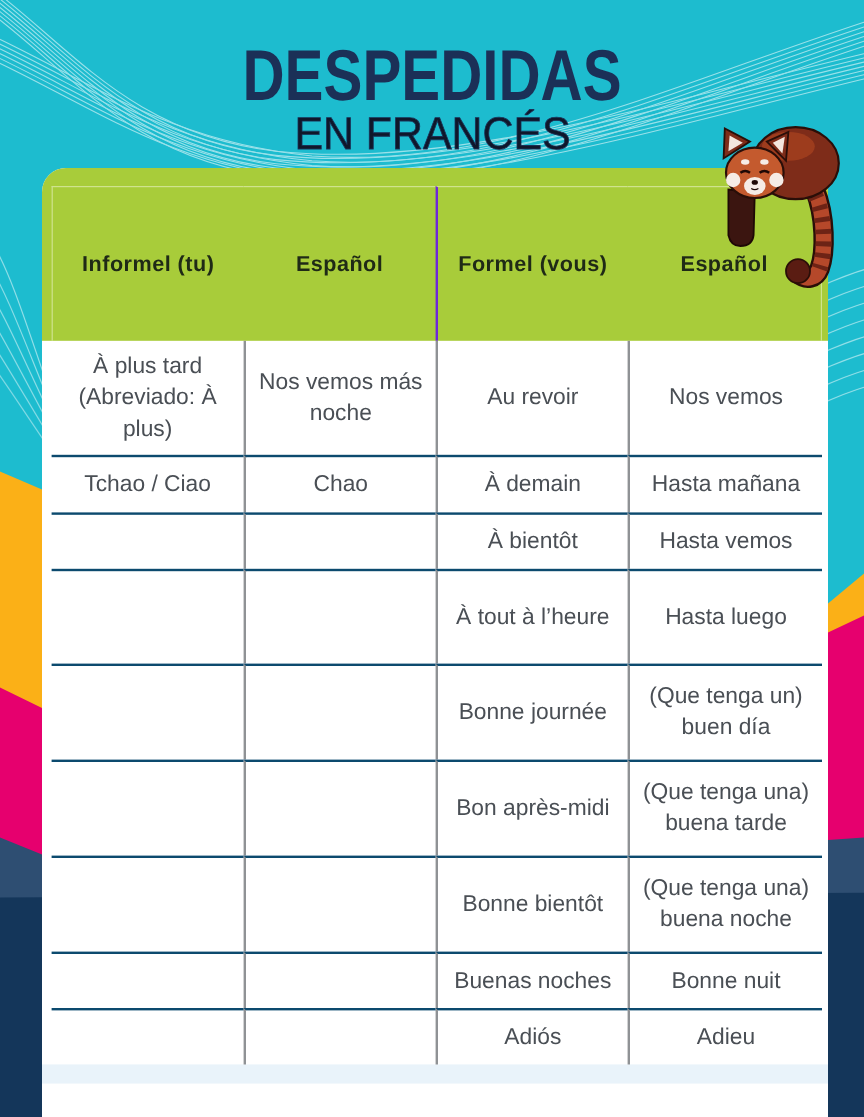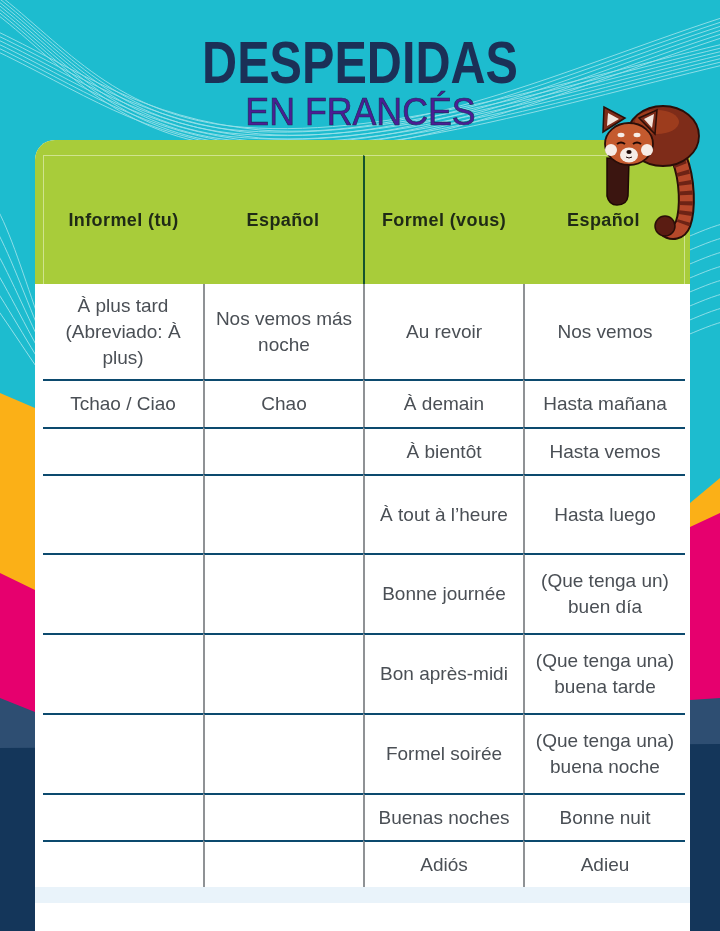--- a/index.html
+++ b/index.html
@@ -1,33 +1,33 @@
 <!DOCTYPE html>
 <html><head>
 <meta charset="utf-8">
 <style>
   html, body { margin: 0; padding: 0; }
   body { width: 720px; height: 931px; position: relative; overflow: hidden; background: #1dbccf; font-family: "Liberation Sans", "DejaVu Sans", sans-serif; }
   .bg { position: absolute; left: 0; top: 0; width: 720px; height: 931px; z-index: 0; }
   .title-wrap { position: absolute; left: 0; width: 720px; text-align: center; z-index: 1; }
   .title-main { top: 29px; font-size: 60px; line-height: 68px; font-weight: bold; color: #1b3057; }
   .title-main span { display: inline-block; transform: scaleX(0.81); transform-origin: center; letter-spacing: 0px; }
-  .title-sub { top: 93px; font-size: 38px; line-height: 38px; font-weight: normal; color: #4c1d95; }
+  .title-sub { top: 93px; font-size: 38px; line-height: 38px; font-weight: normal; color: #0f172a; }
   .title-sub span { display: inline-block; transform: scaleX(0.94); transform-origin: center; -webkit-text-stroke: 0.7px #1b3057; }
   .card { position: absolute; left: 35px; top: 140px; width: 655px; height: 888px; background: #ffffff; border-radius: 20px; overflow: hidden; z-index: 1; }
   .card-green { position: absolute; left: 0; top: 0; width: 655px; height: 144px; background: #a8cc3a; }
   .card-foot { position: absolute; left: 0; top: 747px; width: 655px; height: 16px; background: #e9f3fa; }
   .grid { position: absolute; left: 8px; top: 15px; display: grid;
           grid-template-columns: 160px 160px 160px 162px;
           grid-template-rows: 129px 95px 48px 47px 79px 80px 80px 80px 47px 47px; }
   .cell { box-sizing: border-box; display: flex; align-items: center; justify-content: center; text-align: center; padding: 0 8px; }
   .hcell { font-weight: bold; font-size: 18px; letter-spacing: 0.4px; color: #1f2a16; border-top: 1.5px solid #cfe38e; }
   .hcell.first { border-left: 1.5px solid #cfe38e; }
   .hcell.last { border-right: 1.5px solid #cfe38e; }
-  .hcell.mid { border-left: 2px solid #14532d; }
+  .hcell.mid { border-left: 2px solid #6d28d9; }
   .bcell { font-size: 19px; line-height: 26px; color: #4a4f55; }
   .bcell.c1, .bcell.c2, .bcell.c3 { border-left: 2px solid #8f9295; }
   .bcell.rt { border-top: 2px solid #0c4a6e; }
   .panda { position: absolute; left: 595px; top: 100px; width: 110px; height: 145px; z-index: 3; }
 </style>
 </head>
 <body>
 
 <svg class="bg" viewBox="0 0 720 931" xmlns="http://www.w3.org/2000/svg">
   <rect x="0" y="0" width="720" height="931" fill="#1dbccf"></rect>
@@ -115,21 +115,21 @@
     <div class="cell bcell c2 rt">Bonne journée</div>
     <div class="cell bcell c3 rt">(Que tenga un) buen día</div>
 
     <div class="cell bcell c0 rt"></div>
     <div class="cell bcell c1 rt"></div>
     <div class="cell bcell c2 rt">Bon après-midi</div>
     <div class="cell bcell c3 rt">(Que tenga una) buena tarde</div>
 
     <div class="cell bcell c0 rt"></div>
     <div class="cell bcell c1 rt"></div>
-    <div class="cell bcell c2 rt">Formel soirée</div>
+    <div class="cell bcell c2 rt">Bonne bientôt</div>
     <div class="cell bcell c3 rt">(Que tenga una) buena noche</div>
 
     <div class="cell bcell c0 rt"></div>
     <div class="cell bcell c1 rt"></div>
     <div class="cell bcell c3 rt">Buenas noches</div>
     <div class="cell bcell c2 rt">Bonne nuit</div>
 
     <div class="cell bcell c0 rt"></div>
     <div class="cell bcell c1 rt"></div>
     <div class="cell bcell c3 rt">Adiós</div>

